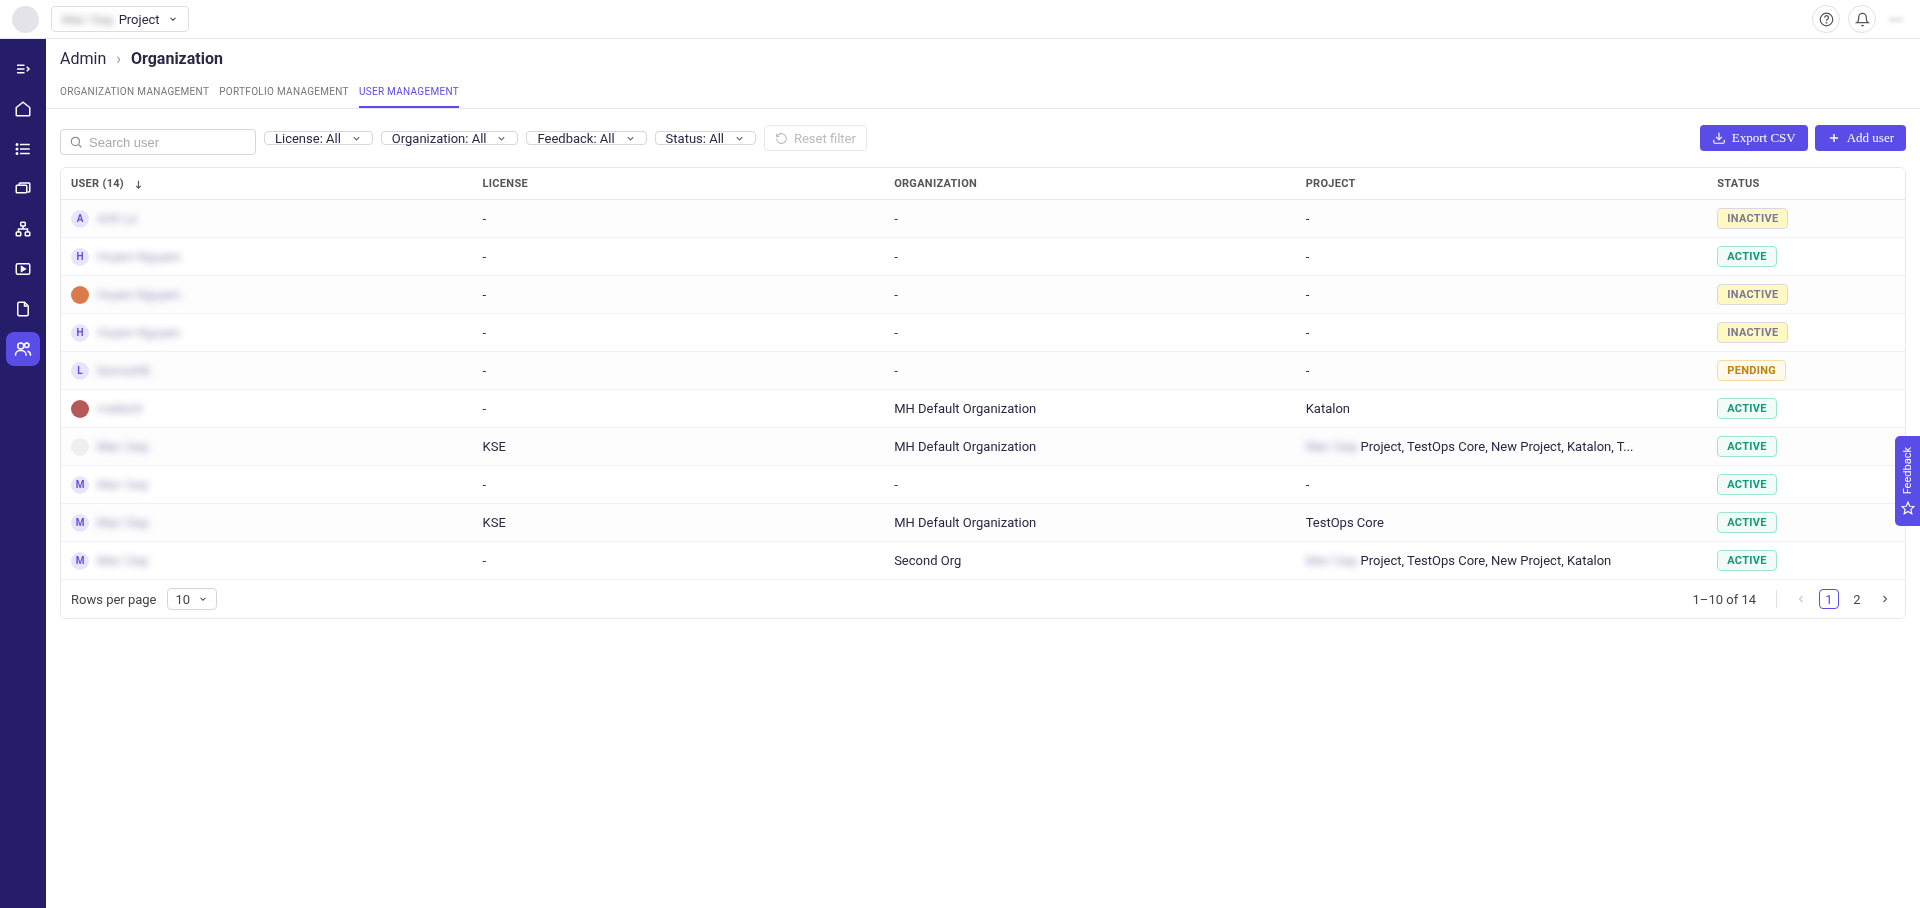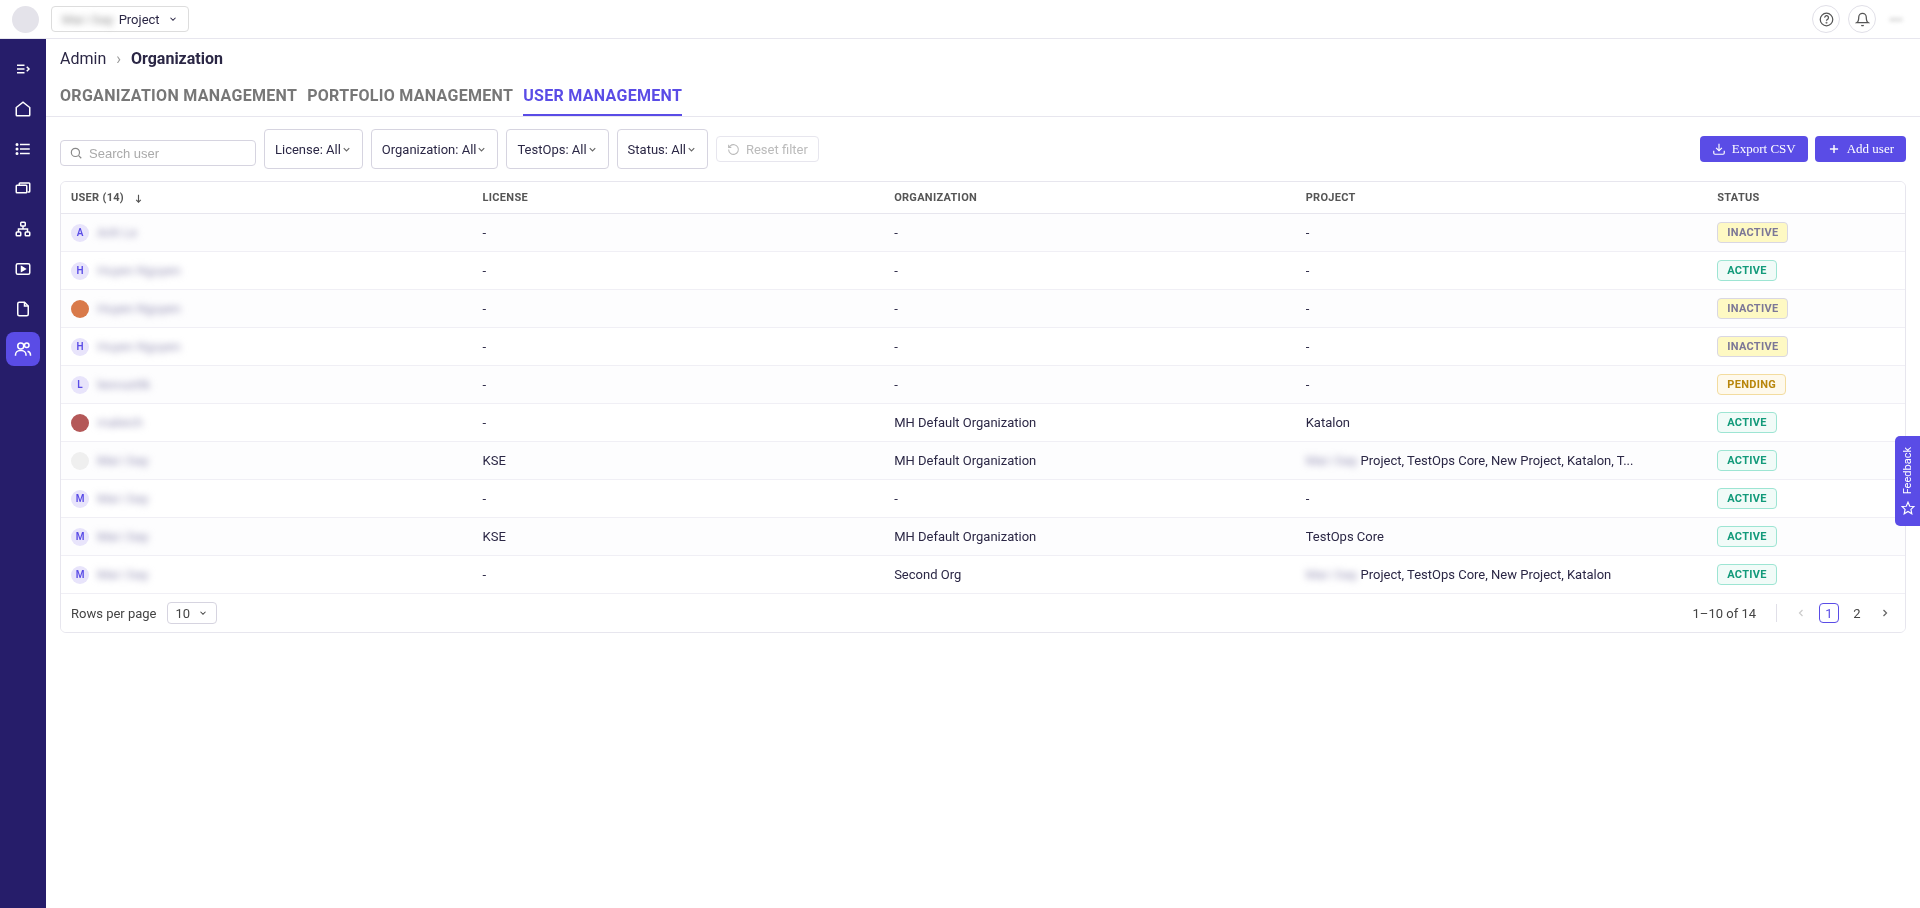--- a/index.html
+++ b/index.html
@@ -81,22 +81,22 @@
   
   .tabs {
     display:flex;
     padding: 0 14px;
     border-bottom: 1px solid #e7e6ee;
     gap: 10px;
     background:#fff;
   }
   .tab {
     padding: 8px 0 9px 0;
-    font-size: 16px;
-    font-weight:700;
+    font-size: 10px;
+    font-weight:400;
     letter-spacing:0.3px;
     color: #777;
     cursor:pointer;
     border-bottom: 2px solid transparent;
   }
   .tab.active { color:#5a4ce6; border-bottom-color:#5a4ce6; }
   
   .content { padding: 12px 14px; }
   .toolbar { display:flex; align-items:center; gap:8px; margin-bottom:12px; }
   .search-box {
@@ -109,25 +109,25 @@
     color:#888;
     margin-top:8px;
   }
   .search-box input {
     border:none; outline:none; width:100%; font-size:13px; background:transparent;
     color:#333;
   }
   .search-box input::placeholder { color:#aaa; }
   .filter-btn {
     display:flex; align-items:center;
-    height:40px;
+    height:14px;
     padding:0 10px;
     border:1px solid #d6d4e0;
     border-radius:4px;
-    gap:0;
+    gap:10px;
     cursor:pointer;
     font-size:13px;
     color:#2b2745;
     background:#fff;
   }
   .filter-btn .chev { color:#666; }
   .reset-btn {
     display:flex; align-items:center; gap:6px;
     height:26px; padding:0 10px;
     border:1px solid #e7e6ee;
@@ -410,21 +410,21 @@
         </div>
         <div class="filter-btn">
           <span>Organization: All</span>
           <span class="chev">
               <svg width="11" height="11" viewBox="0 0 24 24" fill="none" stroke="currentColor" stroke-width="2.5">
                 <polyline points="6 9 12 15 18 9"></polyline>
               </svg>
             </span>
         </div>
         <div class="filter-btn">
-          <span>TestOps: All</span>
+          <span>Feedback: All</span>
           <span class="chev">
               <svg width="11" height="11" viewBox="0 0 24 24" fill="none" stroke="currentColor" stroke-width="2.5">
                 <polyline points="6 9 12 15 18 9"></polyline>
               </svg>
             </span>
         </div>
         <div class="filter-btn">
           <span>Status: All</span>
           <span class="chev">
               <svg width="11" height="11" viewBox="0 0 24 24" fill="none" stroke="currentColor" stroke-width="2.5">

